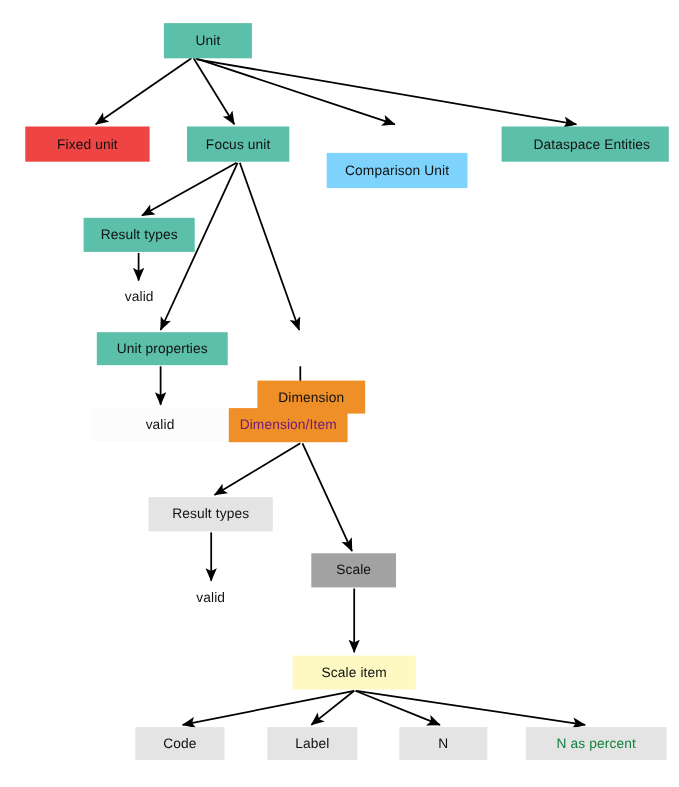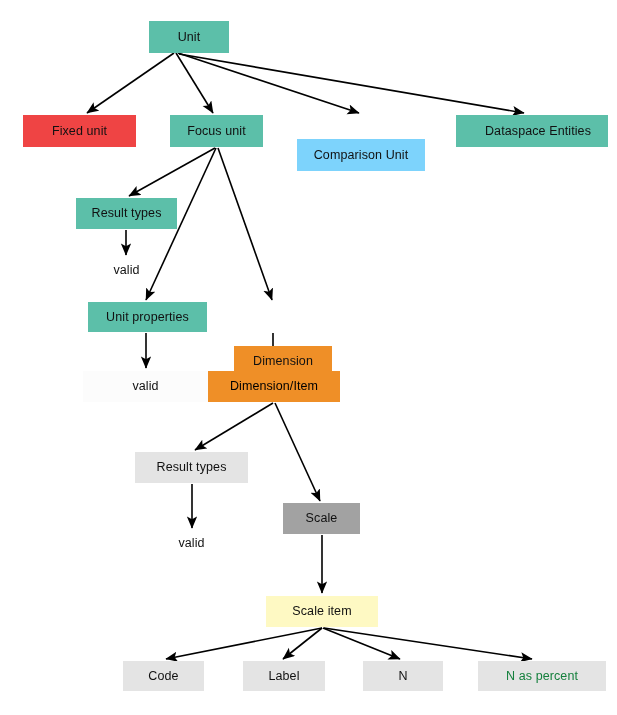--- a/index.html
+++ b/index.html
@@ -98,21 +98,21 @@
       </div>
       <div class="node" style="left: 88px; top: 302px; width: 119px; height: 30px; background: rgb(92, 191, 169); color: rgb(17, 17, 17);">
         <span>Unit properties</span>
       </div>
       <div class="node" style="left: 234px; top: 302px; width: 98px; height: 30px; background: rgb(239, 143, 39); color: rgb(17, 17, 17); margin-top: 44px;">
         <span>Dimension</span>
       </div>
       <div class="node" style="left: 83px; top: 371px; width: 125px; height: 31px; background: rgb(252, 252, 252); color: rgb(17, 17, 17);">
         <span>valid</span>
       </div>
-      <div class="node" style="left: 208px; top: 371px; width: 132px; height: 31px; background: rgb(239, 143, 39); color: #000000;">
+      <div class="node" style="left: 208px; top: 371px; width: 108px; height: 31px; background: rgb(239, 143, 39); color: #701a75;">
         <span>Dimension/Item</span>
       </div>
       <div class="node" style="left: 135px; top: 452px; width: 113px; height: 31px; background: rgb(228, 228, 228); color: rgb(17, 17, 17);">
         <span>Result types</span>
       </div>
       <div class="node" style="left: 283px; top: 503px; width: 77px; height: 31px; background: rgb(162, 162, 162); color: rgb(17, 17, 17);">
         <span>Scale</span>
       </div>
       <div class="node plain" style="left: 159px; top: 531px; width: 65px; height: 24px; background: transparent; color: rgb(17, 17, 17);">
         <span>valid</span>

